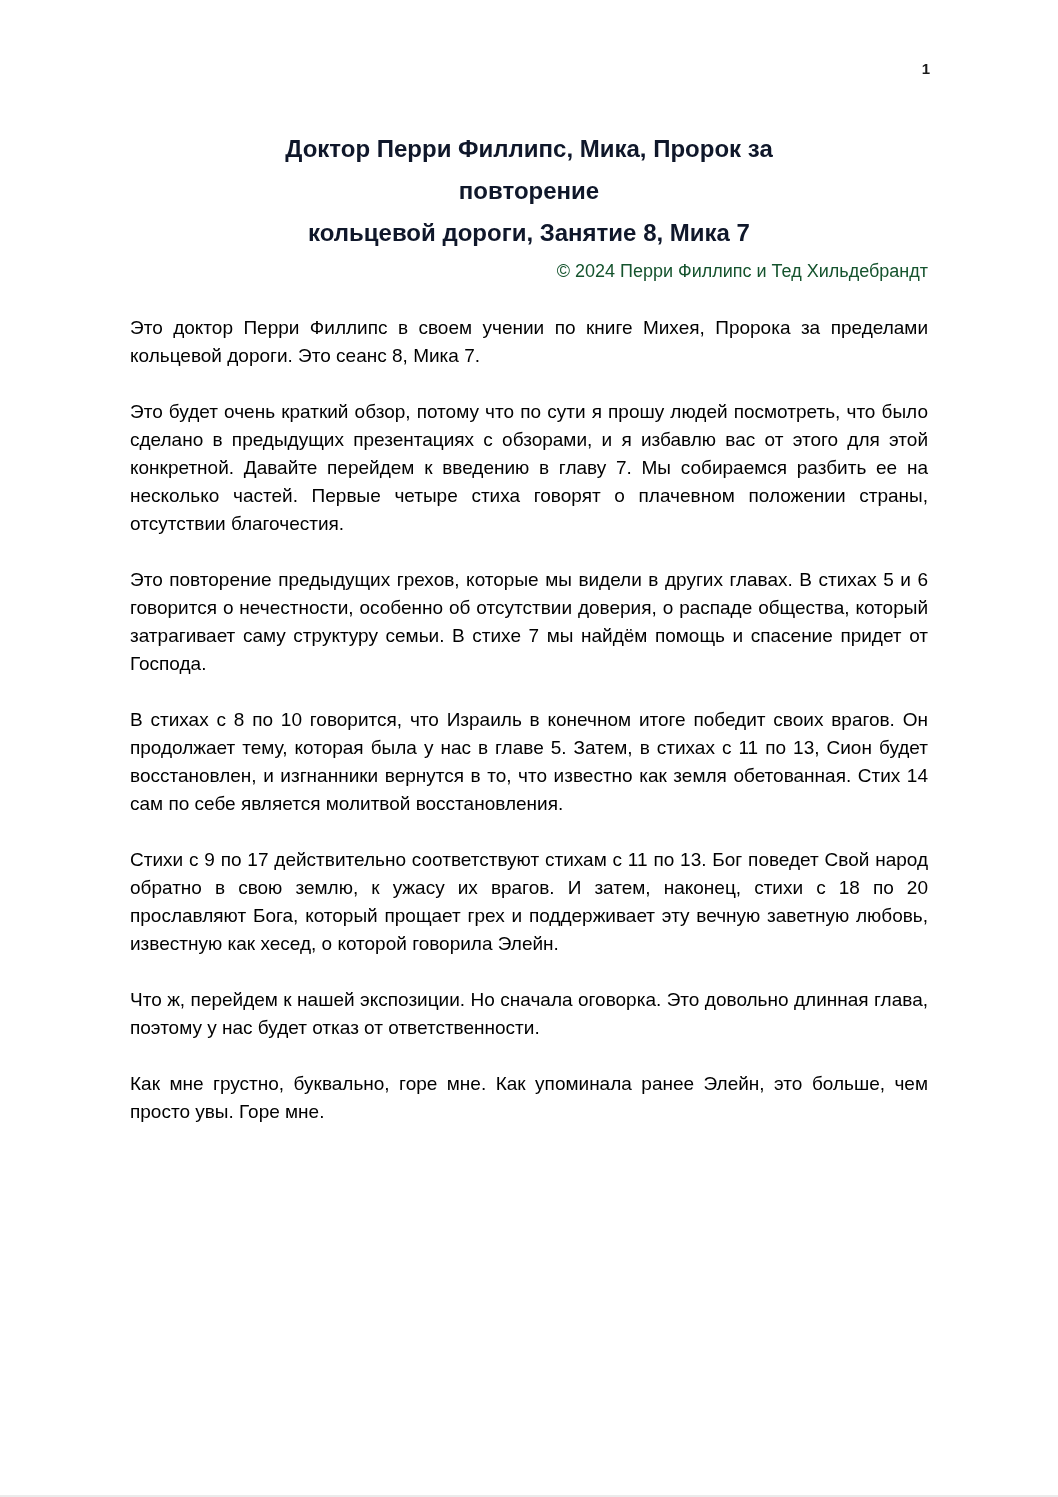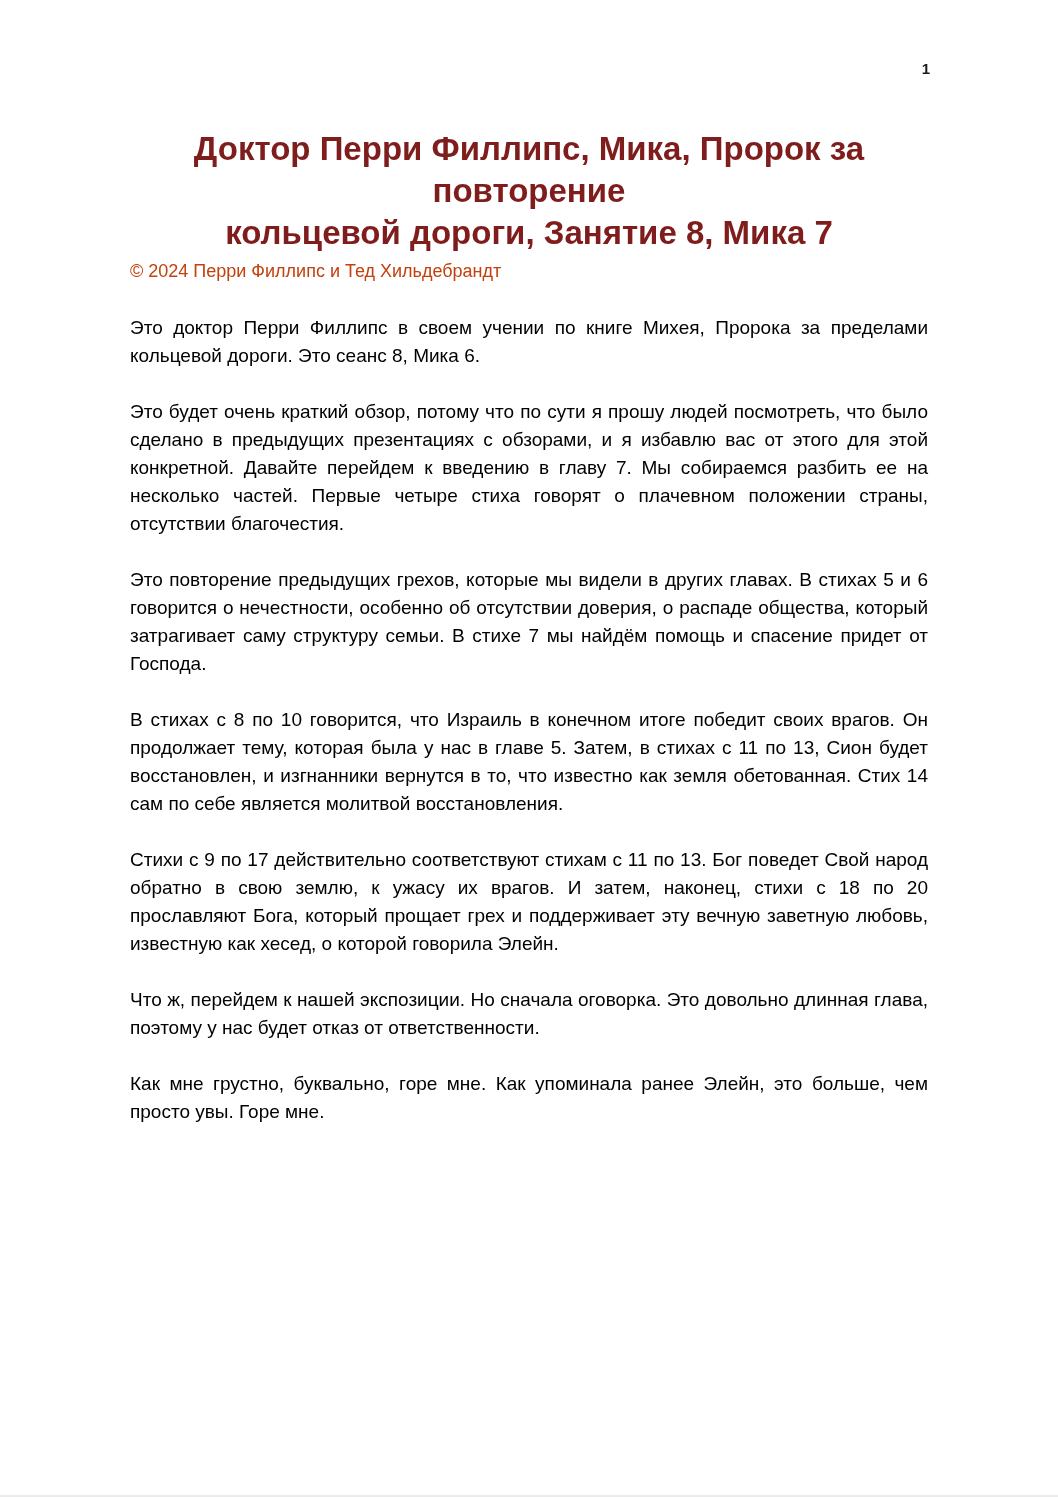--- a/index.html
+++ b/index.html
@@ -25,30 +25,30 @@
     font-weight: bold;
     color: #1a1a1a;
   }
   .content {
     padding: 128px 130px 0 130px;
   }
   h1.title {
     margin: 0;
     text-align: center;
     font-weight: bold;
-    font-size: 33px;
+    font-size: 24px;
     line-height: 42px;
-    color: #7f1d1d;
+    color: #0f172a;
   }
   .copyright {
-    text-align: left;
+    text-align: right;
     font-size: 18px;
     line-height: 26px;
     margin: 4px 0 0 0;
-    color: #c2410c;
+    color: #14532d;
   }
   .body-text {
     margin-top: 30px;
   }
   .body-text p {
     font-size: 19px;
     line-height: 28px;
     text-align: justify;
     margin: 0 0 28px 0;
     color: #000000;
@@ -71,21 +71,21 @@
   <div class="content">
     <h1 class="title">
       <span>Доктор Перри Филлипс, Мика, Пророк за</span><br>
       <span>повторение</span><br>
       <span>кольцевой дороги, Занятие 8, Мика 7</span>
     </h1>
 
     <p class="copyright">© 2024 Перри Филлипс и Тед Хильдебрандт</p>
 
     <div class="body-text" id="body-text">
-        <p>Это доктор Перри Филлипс в своем учении по книге Михея, Пророка за пределами кольцевой дороги. Это сеанс 8, Мика 6.</p>
+        <p>Это доктор Перри Филлипс в своем учении по книге Михея, Пророка за пределами кольцевой дороги. Это сеанс 8, Мика 7.</p>
         <p>Это будет очень краткий обзор, потому что по сути я прошу людей посмотреть, что было сделано в предыдущих презентациях с обзорами, и я избавлю вас от этого для этой конкретной. Давайте перейдем к введению в главу 7. Мы собираемся разбить ее на несколько частей. Первые четыре стиха говорят о плачевном положении страны, отсутствии благочестия.</p>
         <p>Это повторение предыдущих грехов, которые мы видели в других главах. В стихах 5 и 6 говорится о нечестности, особенно об отсутствии доверия, о распаде общества, который затрагивает саму структуру семьи. В стихе 7 мы найдём помощь и спасение придет от Господа.</p>
         <p>В стихах с 8 по 10 говорится, что Израиль в конечном итоге победит своих врагов. Он продолжает тему, которая была у нас в главе 5. Затем, в стихах с 11 по 13, Сион будет восстановлен, и изгнанники вернутся в то, что известно как земля обетованная. Стих 14 сам по себе является молитвой восстановления.</p>
         <p>Стихи с 9 по 17 действительно соответствуют стихам с 11 по 13. Бог поведет Свой народ обратно в свою землю, к ужасу их врагов. И затем, наконец, стихи с 18 по 20 прославляют Бога, который прощает грех и поддерживает эту вечную заветную любовь, известную как хесед, о которой говорила Элейн.</p>
         <p>Что ж, перейдем к нашей экспозиции. Но сначала оговорка. Это довольно длинная глава, поэтому у нас будет отказ от ответственности.</p>
         <p>Как мне грустно, буквально, горе мне. Как упоминала ранее Элейн, это больше, чем просто увы. Горе мне.</p>
       </div>
   </div>
 
   <div class="bottom-edge"></div>

